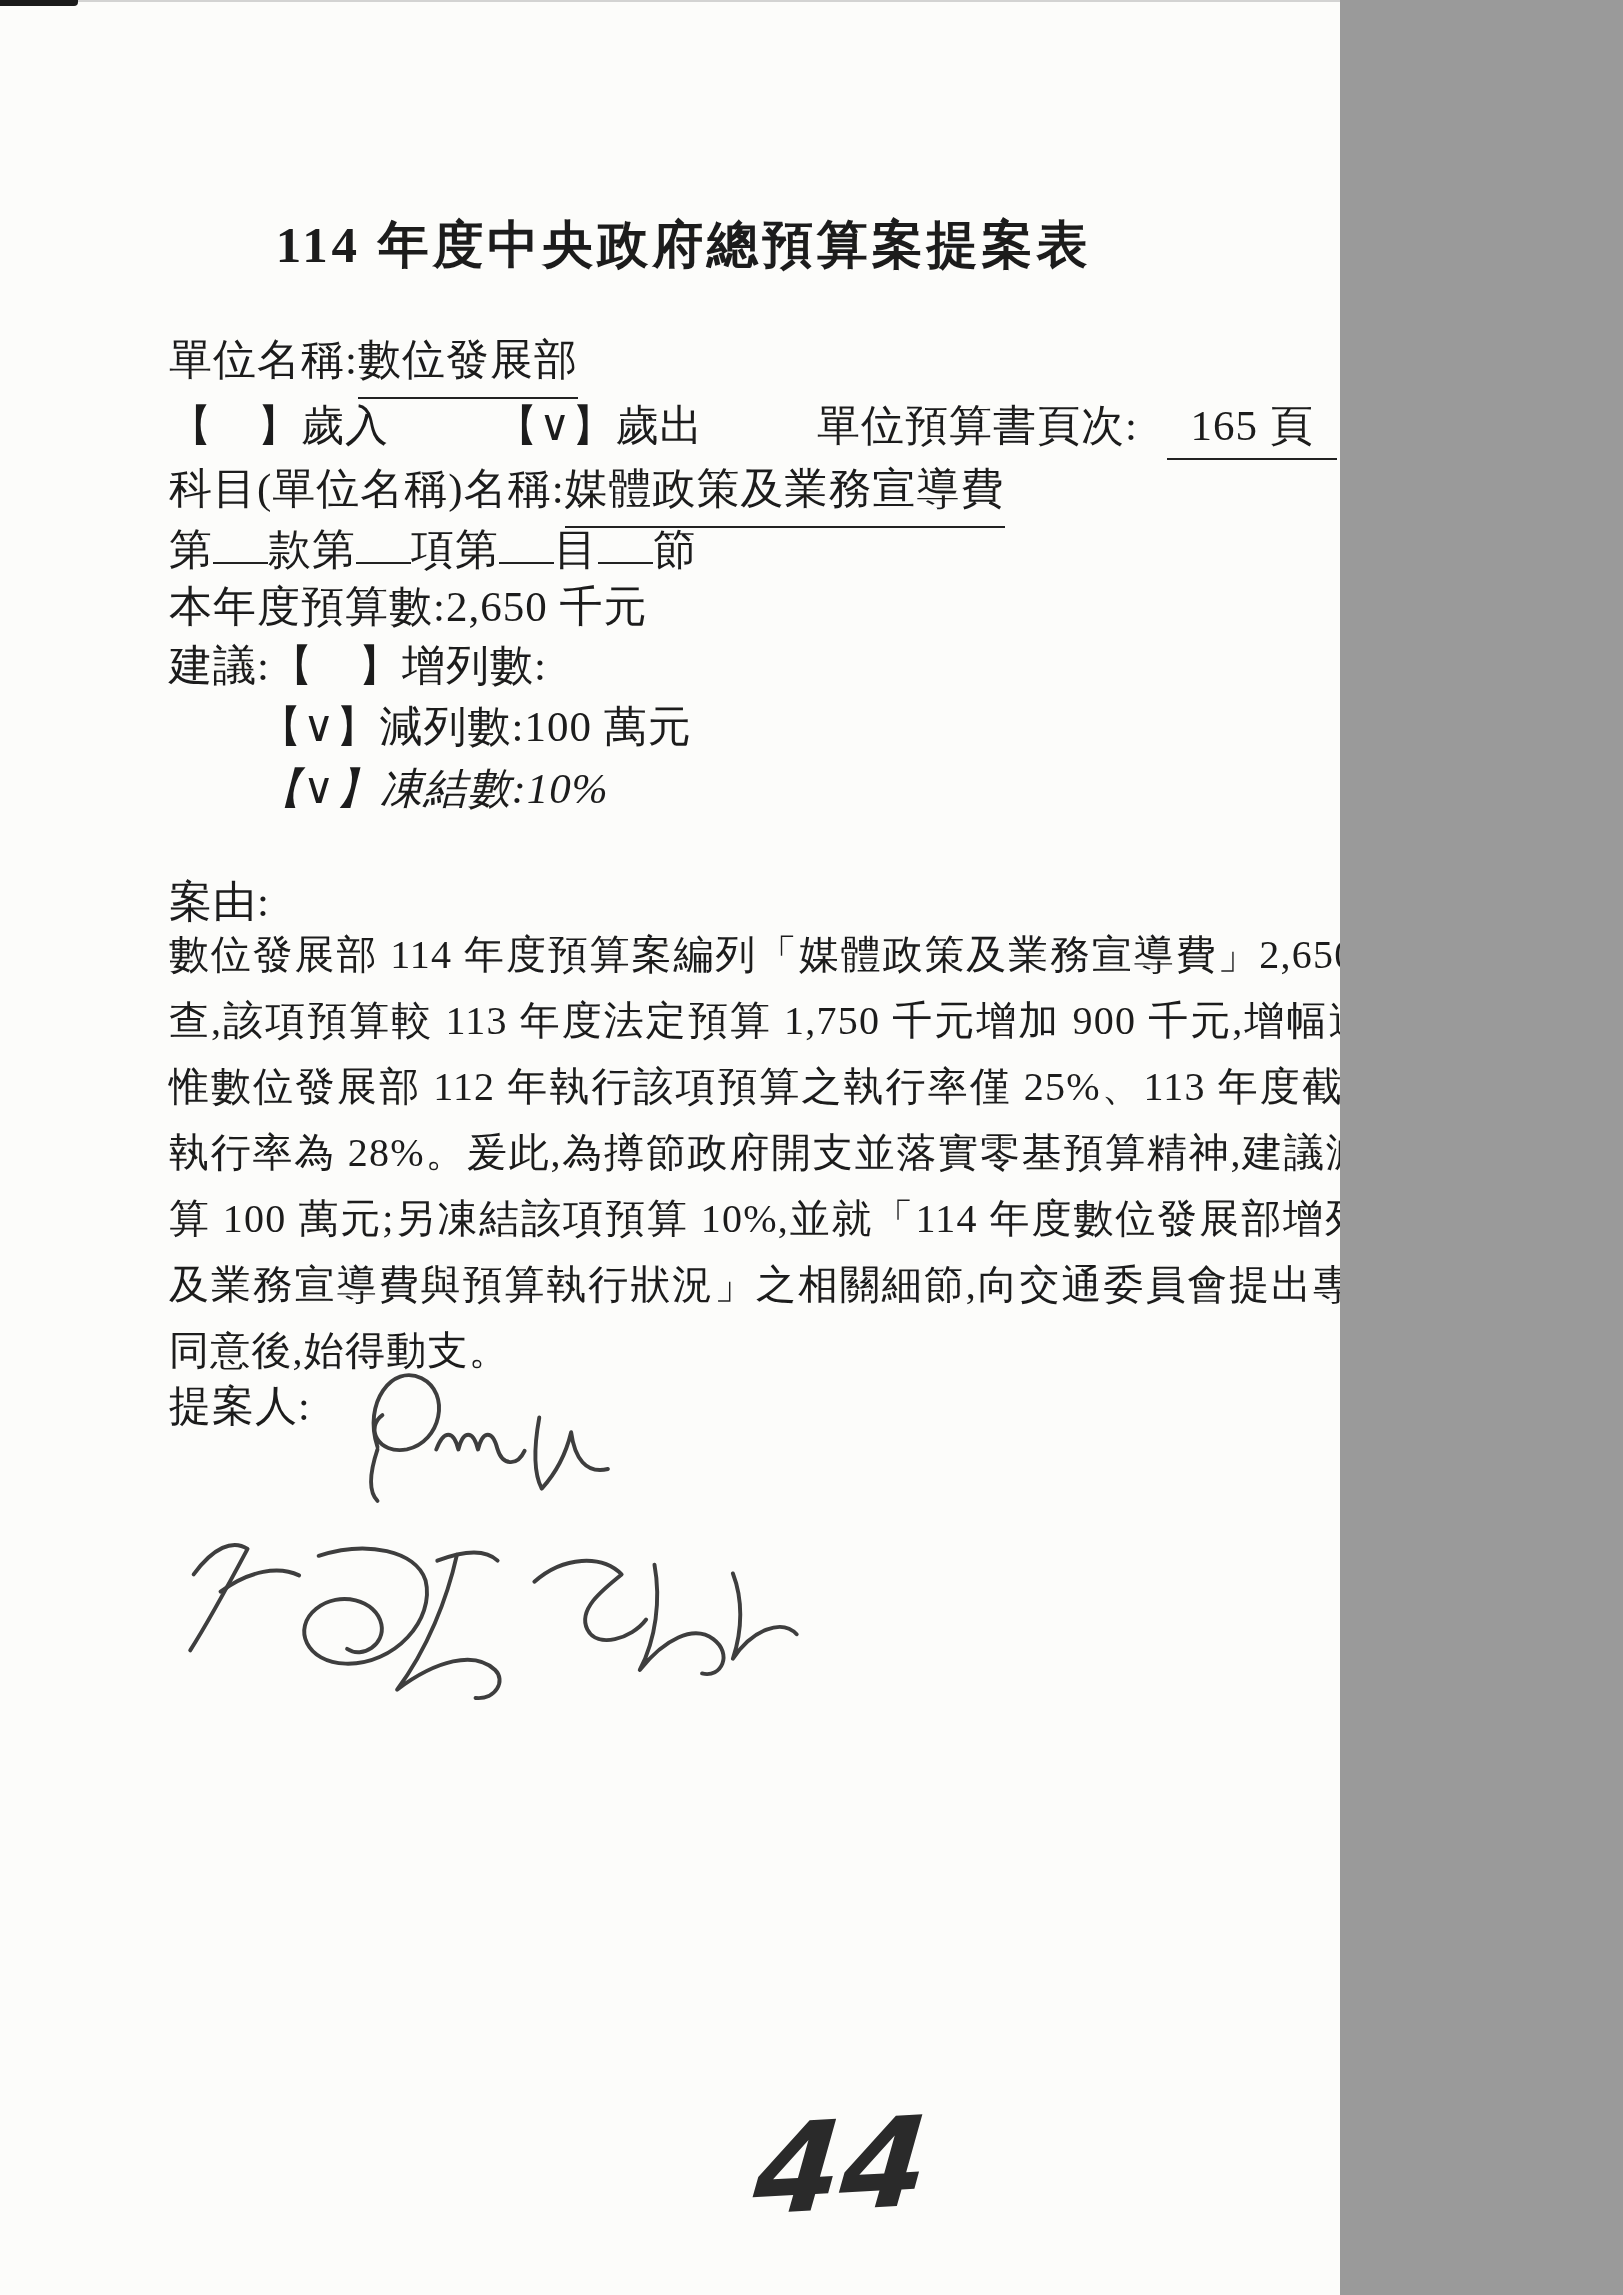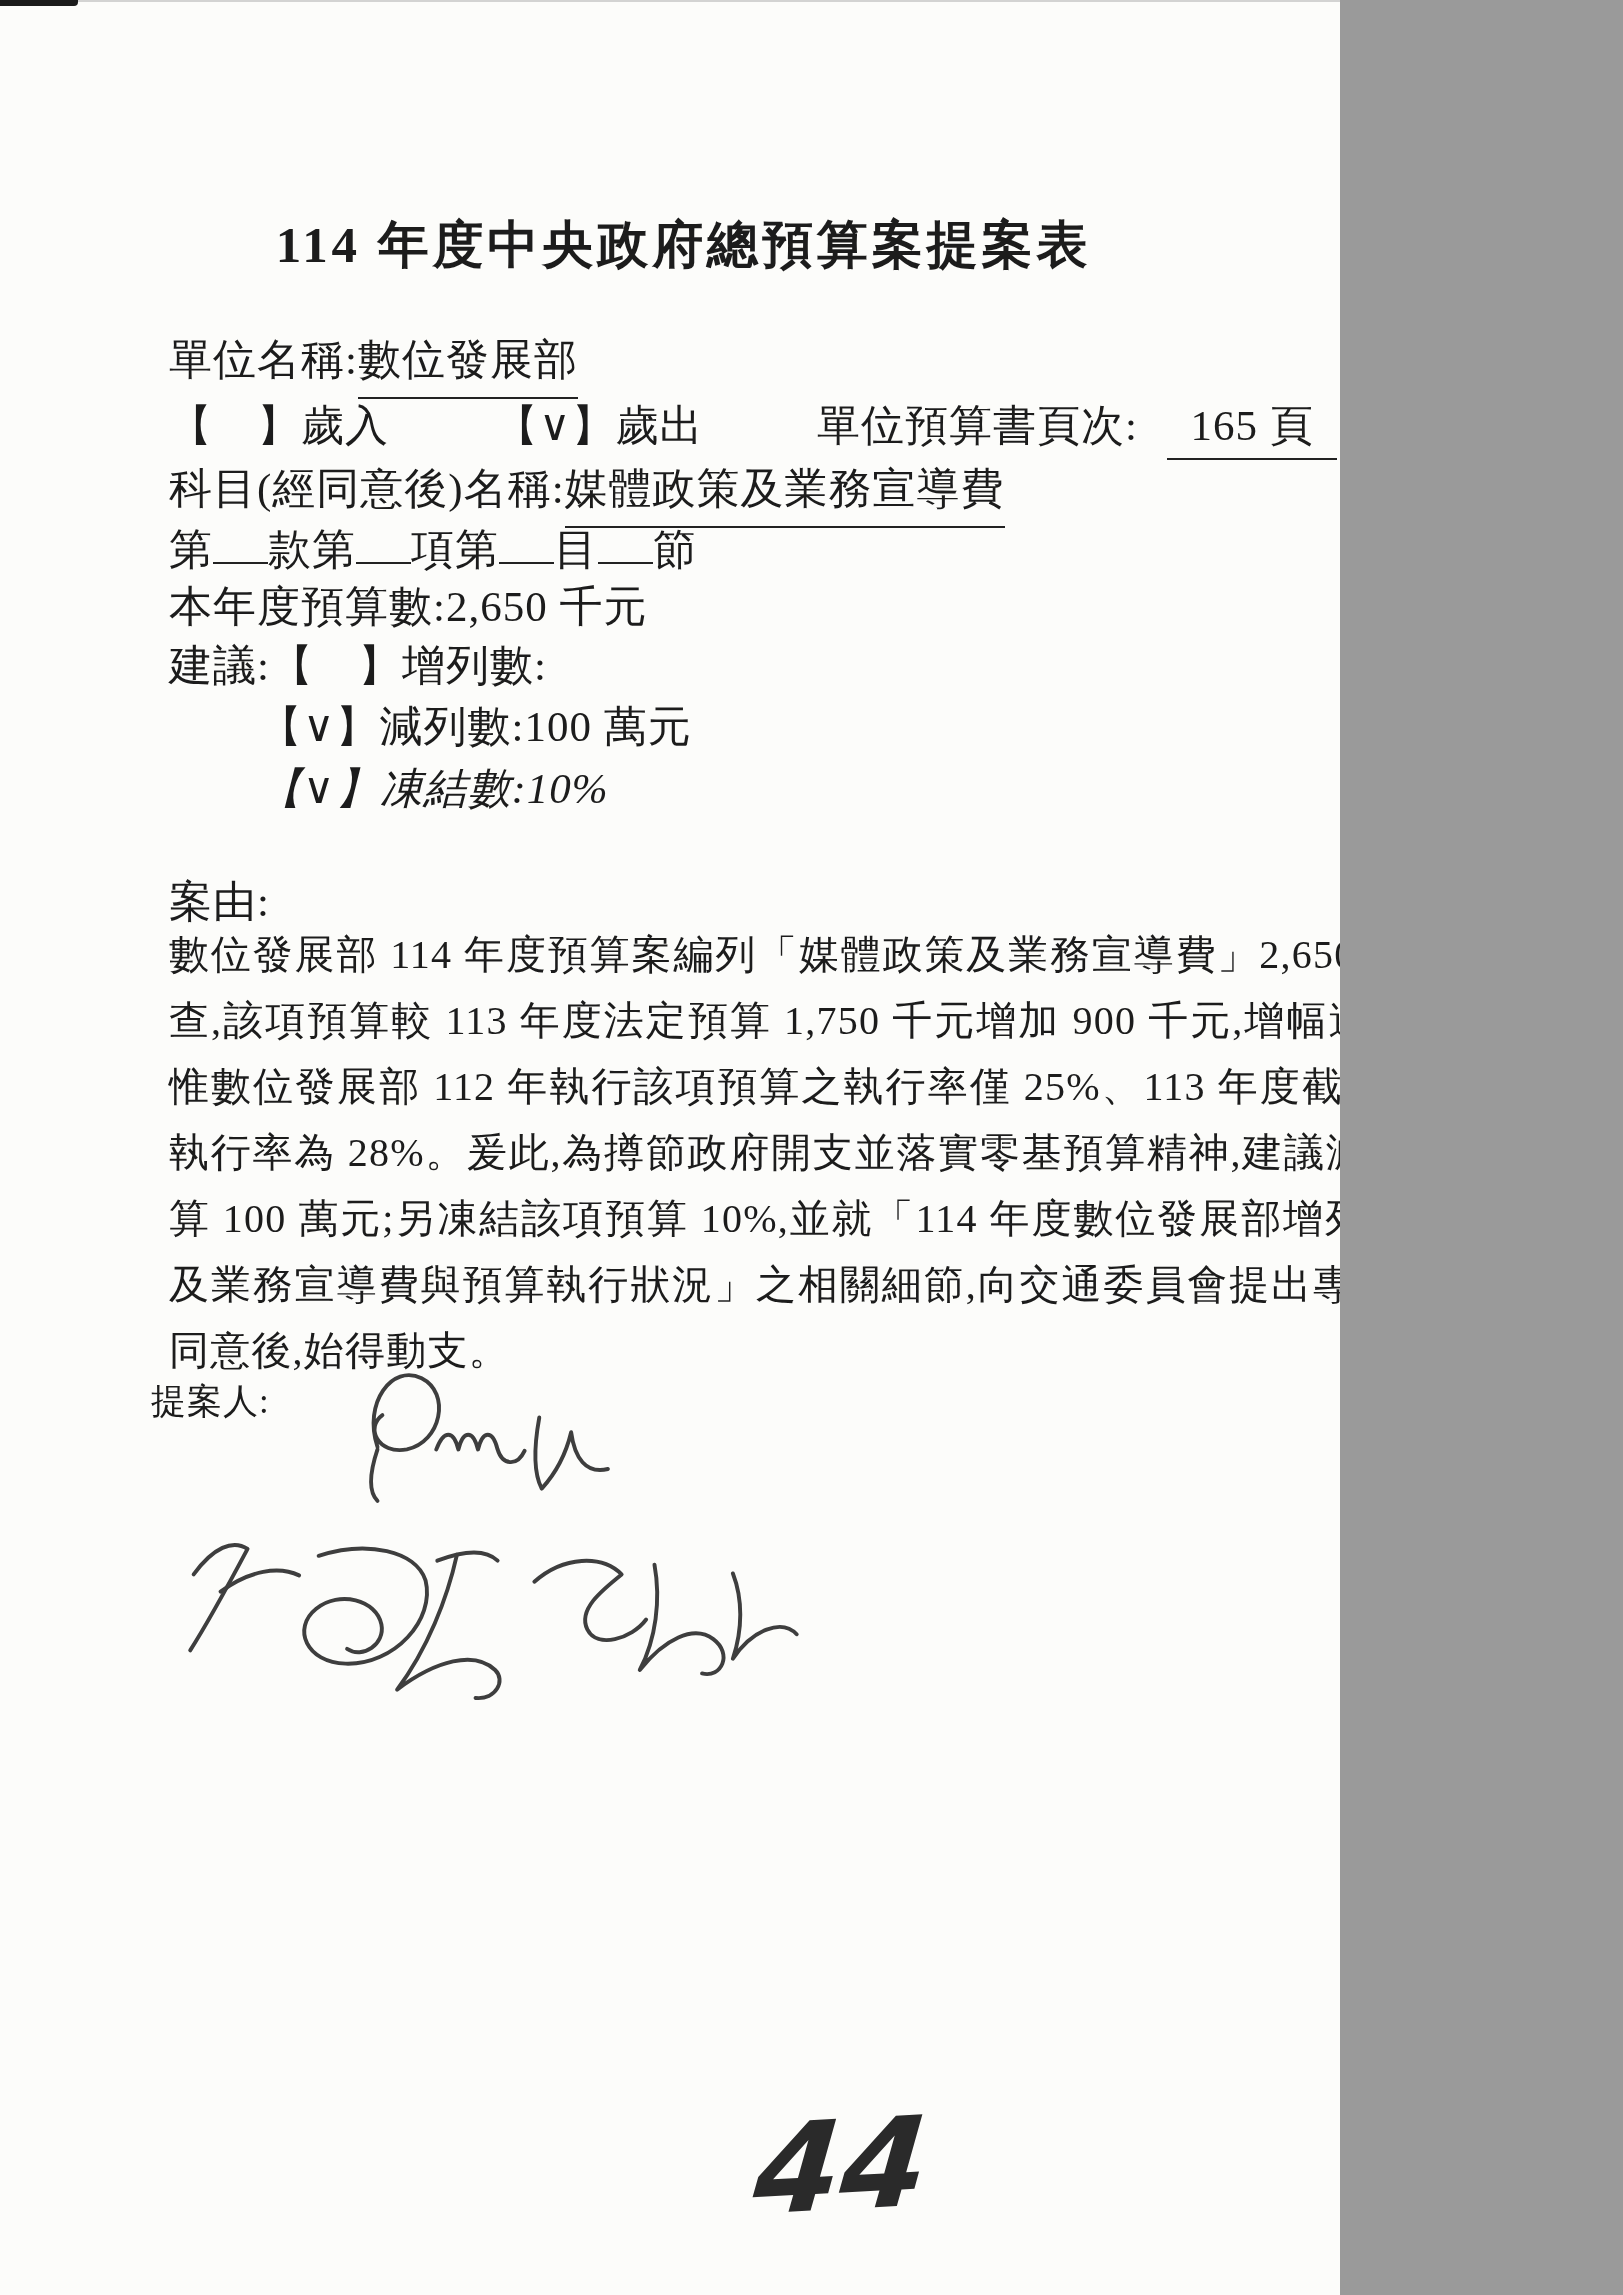--- a/index.html
+++ b/index.html
@@ -26,21 +26,21 @@
   .ul{border-bottom:2.5px solid #222;padding-bottom:14px;}
   .ul-wide{border-bottom:2.5px solid #222;padding:0 23.5px 2.9px 23.5px;}
   .blank{display:inline-block;width:55px;height:0.95em;border-bottom:2.5px solid #222;}
   .indent{left:259px;}
   .case-label{position:absolute;left:169px;top:873px;font-size:43px;letter-spacing:1px;}
   .case-body{
     position:absolute;left:169px;top:922px;width:1365px;
     font-size:40px;line-height:66px;letter-spacing:1.2px;
     text-align:justify;
   }
-  .proposer{position:absolute;left:151px;top:1378px;font-size:35px;letter-spacing:1px;}
+  .proposer{position:absolute;left:169px;top:1378px;font-size:42px;letter-spacing:1px;}
   .signature-svg{position:absolute;left:147px;top:1344px;}
   .hand{font-family:"DejaVu Sans",sans-serif;font-style:italic;color:#2a2a2a;}
   .page-num-44{
     position:absolute;left:755px;top:2094px;
     font-size:124px;font-weight:700;
     transform:rotate(-3deg) skewX(-8deg);
   }
   .corner-948{
     position:absolute;left:1432px;top:2207px;
     font-size:65px;font-weight:400;
@@ -63,21 +63,21 @@
   </div>
 
   <div class="row-full" style="top:397px;">
     <span class="pos" style="left:169px;">【　】歲入</span>
     <span class="pos" style="left:495px;">【∨】歲出</span>
     <span class="pos" style="left:817px;">單位預算書頁次:</span>
     <span class="pos ul-wide" style="left:1167px;">165 頁</span>
   </div>
 
   <div class="row" style="top:460px;">
-    <span>科目(經同意後)名稱:</span><span class="ul">媒體政策及業務宣導費</span>
+    <span>科目(單位名稱)名稱:</span><span class="ul">媒體政策及業務宣導費</span>
   </div>
 
   <div class="row" style="top:521px;">
     <span>第</span><span class="blank"></span><span>款第</span><span class="blank"></span><span>項第</span><span class="blank"></span><span>目</span><span class="blank"></span><span>節</span>
   </div>
 
   <div class="row" style="top:578px;">本年度預算數:2,650 千元</div>
 
   <div class="row" style="top:637px;">建議:【　】增列數:</div>
 

